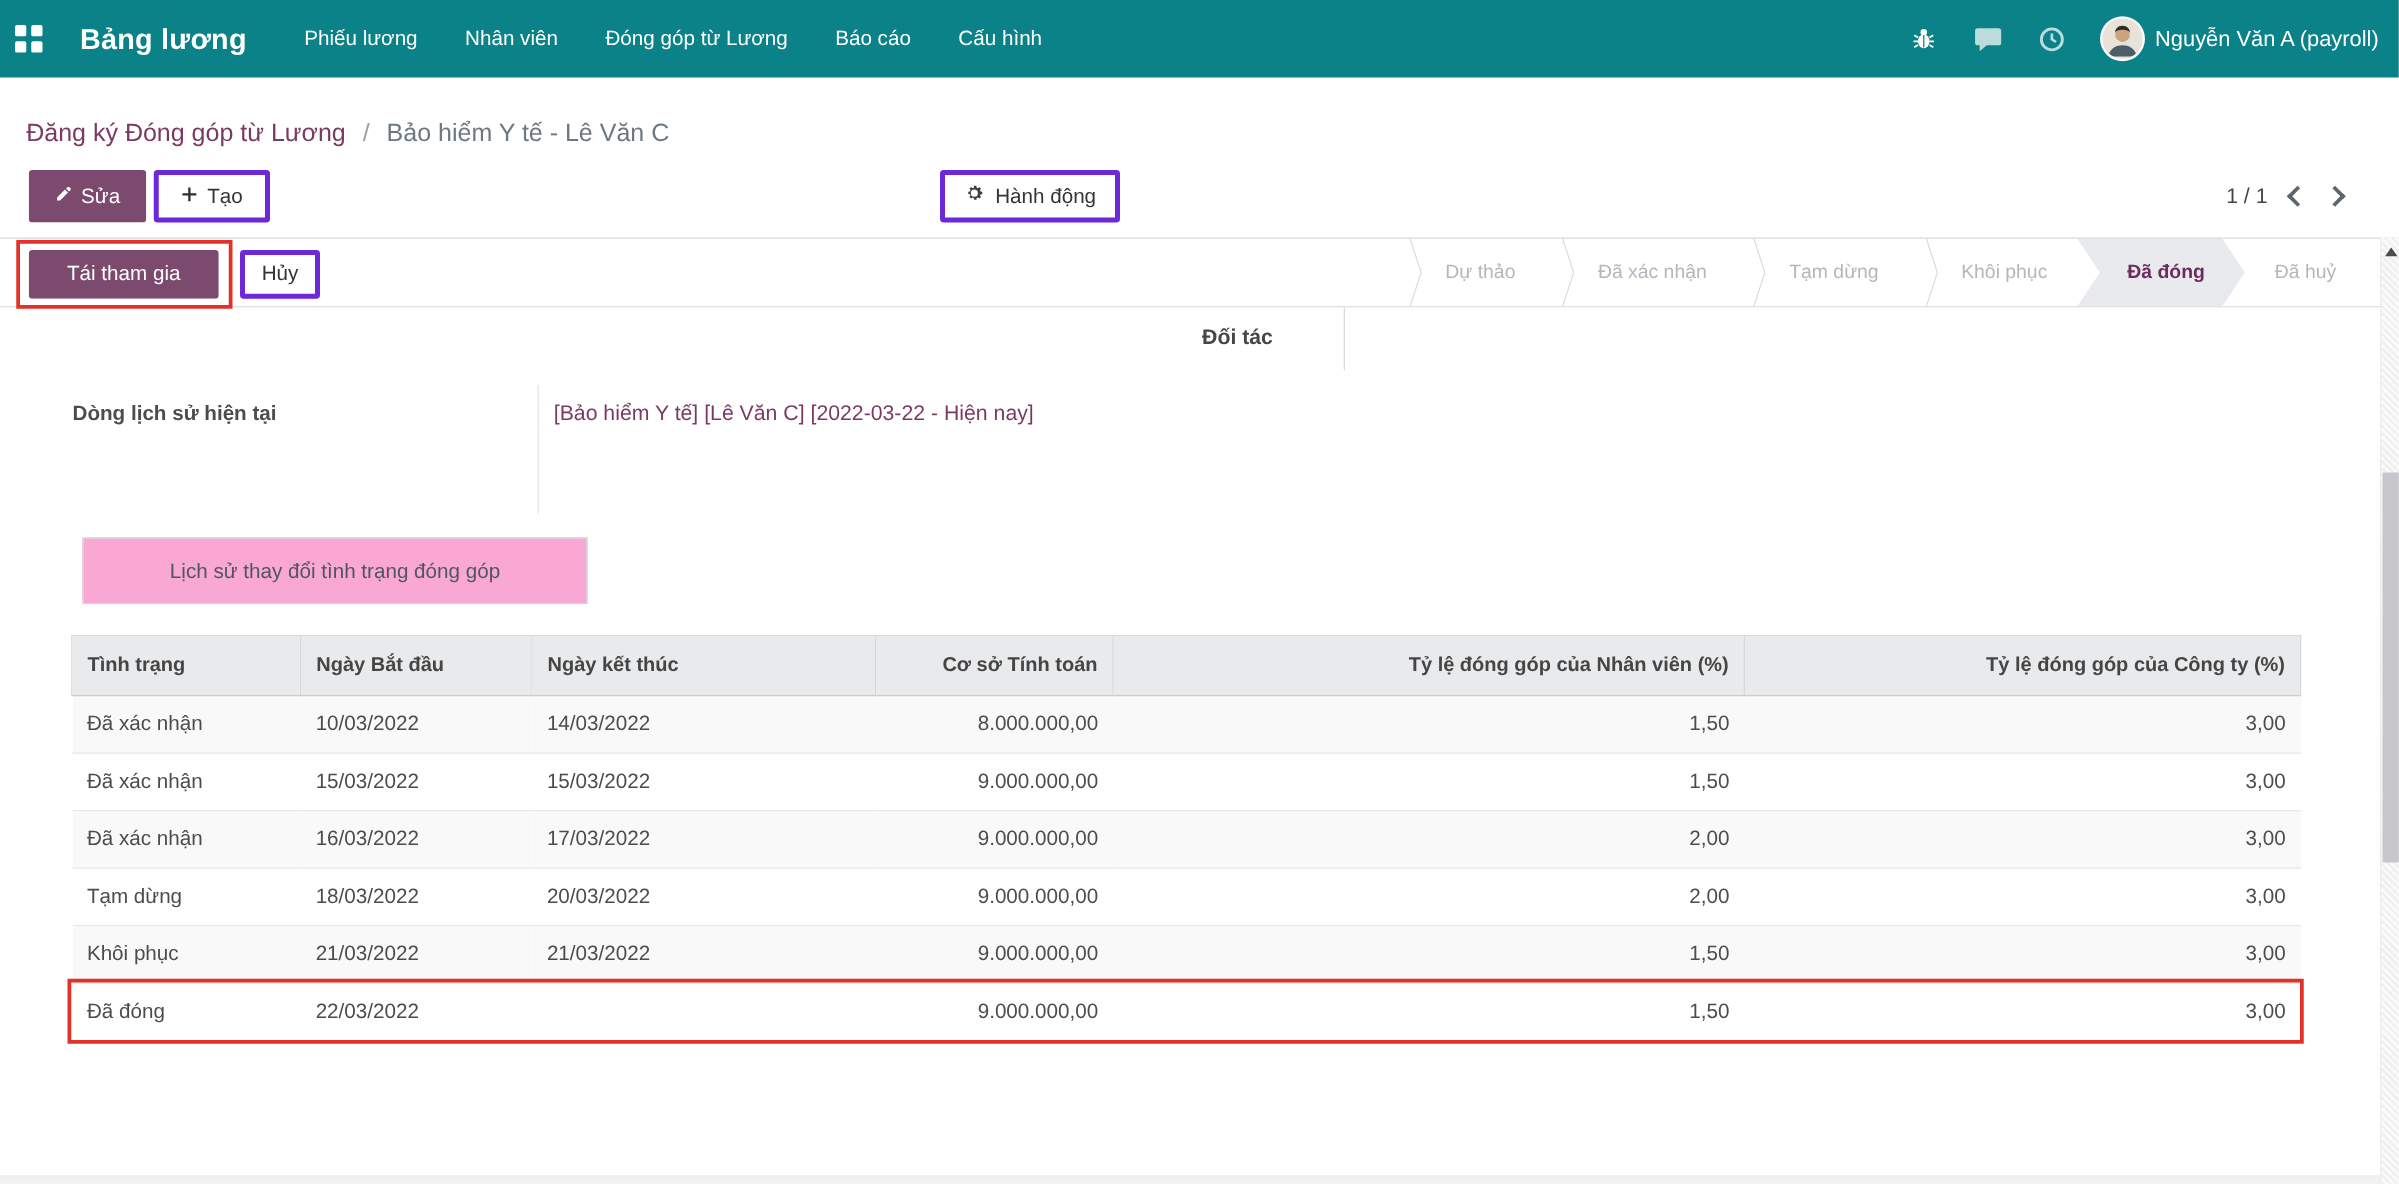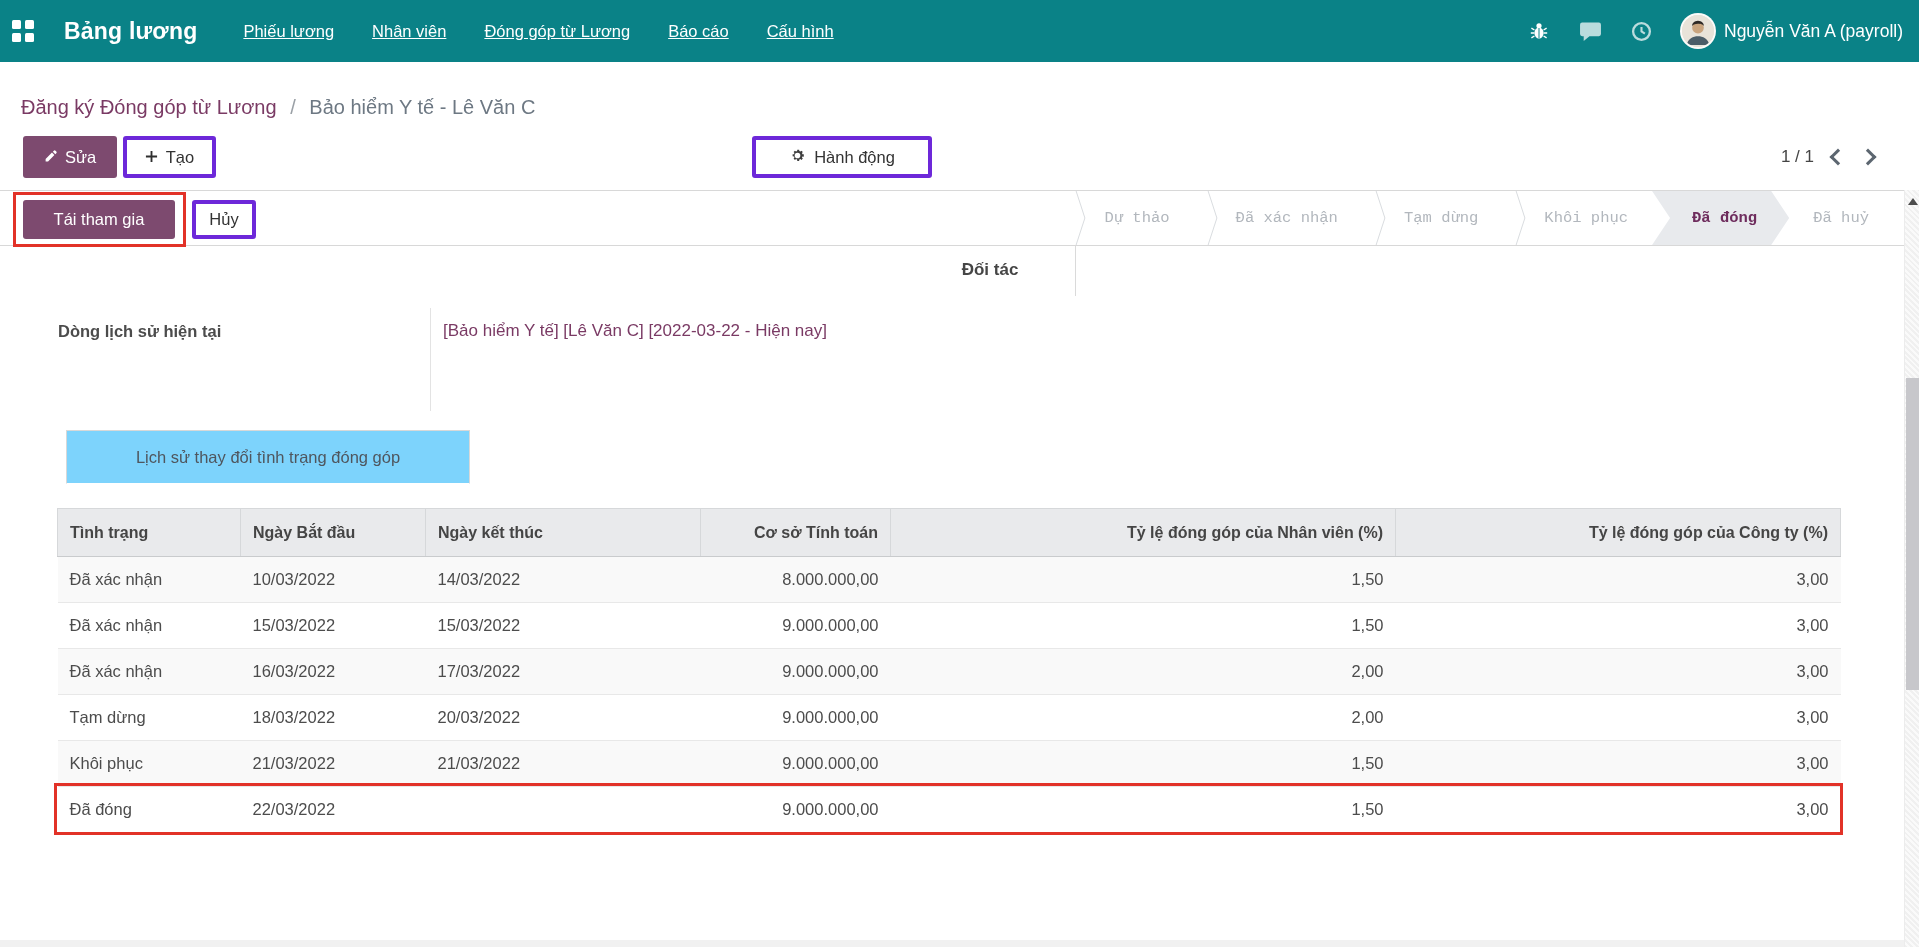--- a/index.html
+++ b/index.html
@@ -7,77 +7,77 @@
     font-family:"Liberation Sans","DejaVu Sans",sans-serif; color:#4c4c4c; background:#fff; }
 
   
   .navbar { position:absolute; left:0; top:0; width:1919px; height:62px;
     background:#0a8287; display:flex; align-items:center; color:#fff; }
   .apps-btn { width:46px; height:62px; display:flex; align-items:center; justify-content:center; cursor:pointer; }
   .apps-grid { display:grid; grid-template-columns:9px 9px; grid-template-rows:9px 9px; gap:4px; }
   .apps-grid span { background:#fff; border-radius:1.5px; }
   .brand { font-size:23px; font-weight:700; margin:0 46px 0 18px; letter-spacing:.2px; }
   .nav-menu { display:flex; gap:38px; font-size:16.5px; }
-  .nav-item { cursor:pointer; white-space:nowrap;text-decoration:underline; }
+  .nav-item { cursor:pointer; white-space:nowrap; }
   .nav-right { margin-left:auto; display:flex; align-items:center; gap:27px; padding-right:16px; }
   .nav-icon { width:24px; height:24px; display:flex; align-items:center; justify-content:center; cursor:pointer; }
   .user-menu { display:flex; align-items:center; gap:8px; cursor:pointer; }
   .avatar { width:36px; height:36px; border-radius:50%; border:2px solid rgba(255,255,255,.85); overflow:hidden; background:#e7e2d8; }
   .user-name { font-size:17.5px; white-space:nowrap; }
 
   
   .breadcrumb { position:absolute; left:21px; top:96px; font-size:20px; }
   .bc-parent { color:#7a3a64; cursor:pointer; }
   .bc-sep { color:#9aa0a6; margin:0 8px; }
   .bc-current { color:#6d7883; }
 
   .btn { display:inline-flex; align-items:center; justify-content:center; gap:8px;
     height:42px; border-radius:3px; font-size:16.5px; cursor:pointer; border:1px solid transparent; }
   .btn-primary { background:#7d4a6f; color:#fff; }
   .btn-secondary { background:#fff; color:#333; border:4px solid #6d28d9; }
 
   .btn-edit   { position:absolute; left:23px;  top:136px; width:94px; }
   .btn-create { position:absolute; left:123px; top:136px; width:93px; }
-  .btn-action { position:absolute; left:752px; top:136px; width:180px; }
+  .btn-action { position:absolute; left:752px; top:136px; width:144px; }
 
   .pager { position:absolute; right:45px; top:136px; height:42px; display:flex; align-items:center; gap:18px; }
   .pager-value { font-size:17px; color:#454545; }
   .chev { width:12px; height:12px; border-left:3px solid #5c6670; border-bottom:3px solid #5c6670; display:inline-block; cursor:pointer; }
   .chev-left  { transform:rotate(45deg); }
   .chev-right { transform:rotate(225deg); }
 
   
   .statusbar { position:absolute; left:0; top:190px; width:1919px; height:56px;
     background:#fff; border-top:1px solid #d8d8d8; border-bottom:1px solid #d8d8d8; }
   .highlight-box { position:absolute; left:13px; top:192px; width:173px; height:55px;
     border:3px solid #e23228; pointer-events:none; z-index:5; }
   .btn-rejoin { position:absolute; left:23px; top:200px; width:152px; height:39px; font-size:16.5px; z-index:4; }
   .btn-cancel { position:absolute; left:192px; top:200px; width:64px; height:39px; font-size:16.5px; z-index:4; }
 
-  .steps { position:absolute; right:26px; top:191px; height:54px; display:flex; align-items:stretch;font-family:Liberation Mono, monospace; }
+  .steps { position:absolute; right:26px; top:191px; height:54px; display:flex; align-items:stretch; }
   .step { display:flex; align-items:center; padding:0 24px; font-size:15.5px; color:#b2b7bd; cursor:pointer; white-space:nowrap; }
   .step.active { background:#e8eaed; color:#6e2c5d; font-weight:700; padding:0 32px 0 40px;
     clip-path:polygon(0 0, calc(100% - 18px) 0, 100% 50%, calc(100% - 18px) 100%, 0 100%, 18px 50%); }
   .step-sep { position:relative; width:18px; }
   .step-sep::before, .step-sep::after { content:""; position:absolute; left:0; width:100%; height:50%; }
   .step-sep::before { top:0; border-right:1px solid #d9dcdf; transform:skewX(18deg); }
   .step-sep::after  { bottom:0; border-right:1px solid #d9dcdf; transform:skewX(-18deg); }
 
   
   .sheet { position:absolute; left:0; top:246px; width:1919px; height:694px; background:#fff; }
   .partner-header { position:absolute; left:880px; top:260px; width:220px; text-align:center;
     font-size:17px; font-weight:700; color:#464646; }
   .vline-a { position:absolute; left:1075px; top:246px; width:1px; height:50px; background:#dadada; }
   .vline-b { position:absolute; left:430px; top:308px; width:1px; height:103px; background:#e3e3e3; }
   .history-label { position:absolute; left:58px; top:322px; font-size:16.5px; font-weight:700; color:#4c4c4c; }
   .history-value { position:absolute; left:443px; top:312px; width:398px;
     font-size:17px; line-height:37px; color:#7a3a64; cursor:pointer; }
 
   .tab { position:absolute; left:66px; top:430px; width:404px; height:54px;
-    border:1px solid #d8d8d8; border-bottom-color:#fff; background:#7dd3fc;
+    border:1px solid #d8d8d8; border-bottom-color:#fff; background:#f9a8d4;
     display:flex; align-items:center; justify-content:center;
     font-size:16.5px; color:#4f565e; cursor:pointer; }
 
   
   .grid-table { position:absolute; left:57px; top:508px; width:1783px; border-collapse:collapse; table-layout:fixed; }
   .grid-table th { height:48px; background:#e9eaec; font-size:16px; font-weight:700; color:#454545;
     text-align:left; padding:0 12px; border:1px solid #d6d8da; border-bottom:1px solid #c9cbcd; cursor:pointer; white-space:nowrap; overflow:hidden; }
   .grid-table td { height:46px; font-size:16.5px; color:#4c4c4c; padding:0 12px;
     border-bottom:1px solid #e8e8e8; white-space:nowrap; overflow:hidden; }
   .grid-table tr.striped td { background:#f9f9f9; }

